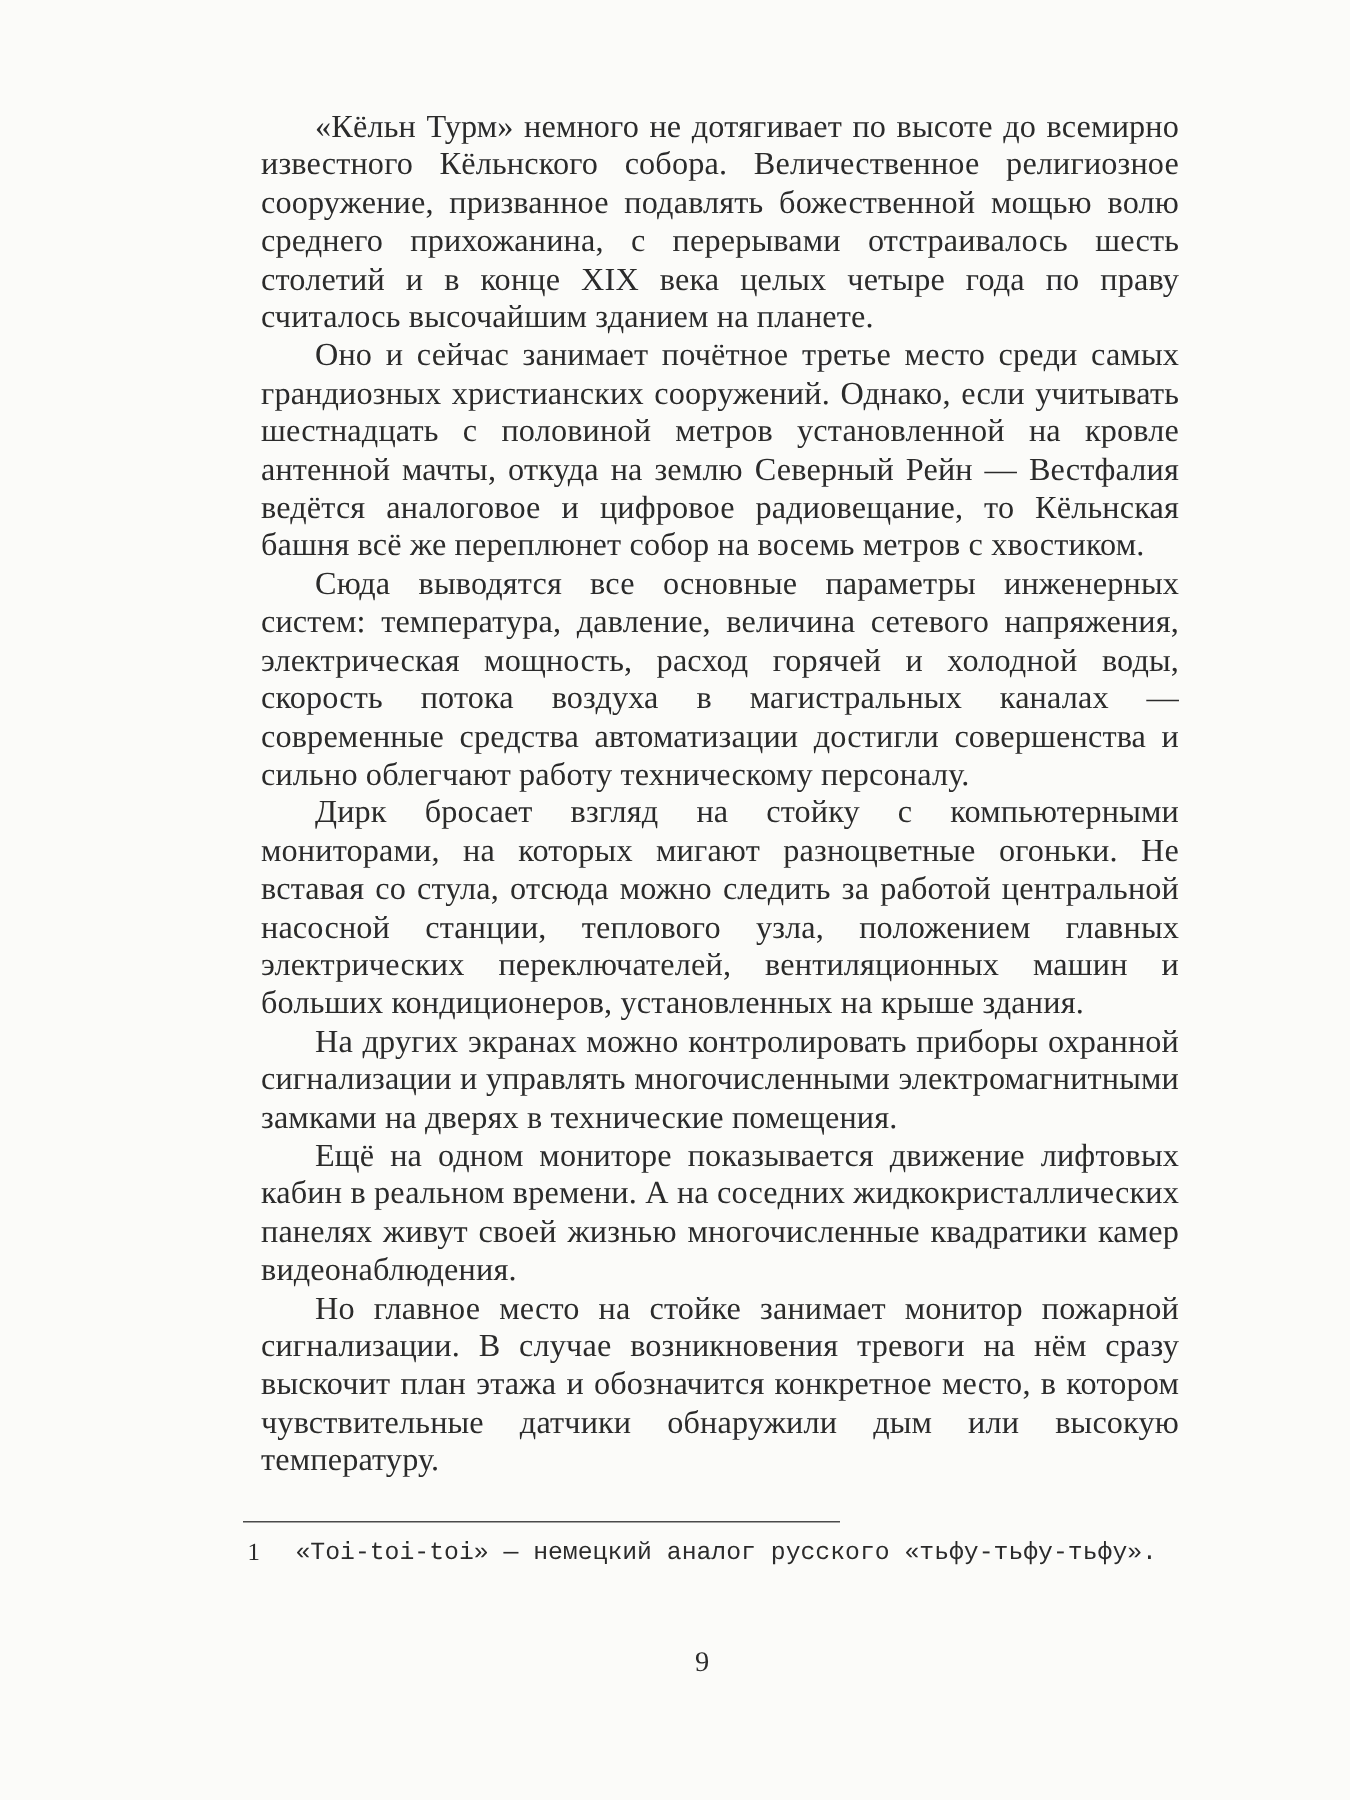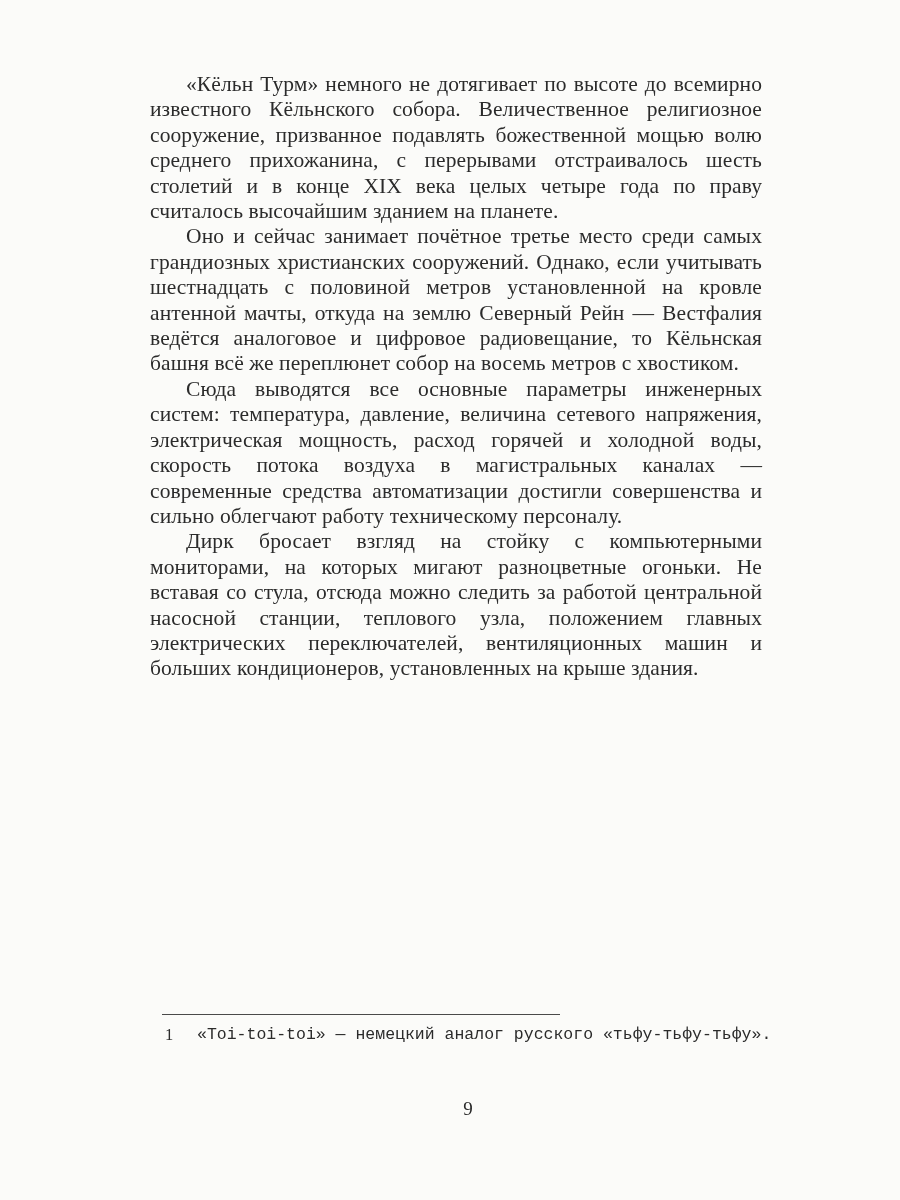--- a/index.html
+++ b/index.html
@@ -10,21 +10,21 @@
     width: 900px;
     height: 1200px;
     position: relative;
     background: #fbfbf9;
     font-family: "Liberation Serif", "DejaVu Serif", serif;
     color: #2b2b2b;
     overflow: hidden;
   }
   .text-block {
     position: absolute;
-    left: 150px;
+    left: 174px;
     top: 72px;
     width: 612px;
   }
   .text-block p {
     margin: 0;
     font-size: 21.5px;
     line-height: 25.4px;
     text-align: justify;
     text-indent: 36px;
     letter-spacing: 0.1px;
@@ -74,20 +74,23 @@
   }
 </style>
 </head>
 <body>
 
 <div class="text-block">
   <p>«Кёльн Турм» немного не дотягивает по высоте до всемирно известного Кёльнского собора. Величественное религиозное сооружение, призванное подавлять божественной мощью волю среднего прихожанина, с перерывами отстраивалось шесть столетий и в конце XIX века целых четыре года по праву считалось высочайшим зданием на планете.</p>
   <p>Оно и сейчас занимает почётное третье место среди самых грандиозных христианских сооружений. Однако, если учитывать шестнадцать с половиной метров установленной на кровле антенной мачты, откуда на землю Северный Рейн — Вестфалия ведётся аналоговое и цифровое радиовещание, то Кёльнская башня всё же переплюнет собор на восемь метров с хвостиком.</p>
   <p>Сюда выводятся все основные параметры инженерных систем: температура, давление, величина сетевого напряжения, электрическая мощность, расход горячей и холодной воды, скорость потока воздуха в магистральных каналах — современные средства автоматизации достигли совершенства и сильно облегчают работу техническому персоналу.</p>
   <p>Дирк бросает взгляд на стойку с компьютерными мониторами, на которых мигают разноцветные огоньки. Не вставая со стула, отсюда можно следить за работой центральной насосной станции, теплового узла, положением главных электрических переключателей, вентиляционных машин и больших кондиционеров, установленных на крыше здания.</p>
+  <p>На других экранах можно контролировать приборы охранной сигнализации и управлять многочисленными электромагнитными замками на дверях в технические помещения.</p>
+  <p>Ещё на одном мониторе показывается движение лифтовых кабин в реальном времени. А на соседних жидкокристаллических панелях живут своей жизнью многочисленные квадратики камер видеонаблюдения.</p>
+  <p>Но главное место на стойке занимает монитор пожарной сигнализации. В случае возникновения тревоги на нём сразу выскочит план этажа и обозначится конкретное место, в котором чувствительные датчики обнаружили дым или высокую температуру.</p>
 </div>
 
 <div class="footnote-area">
   <hr class="footnote-rule">
   <div class="footnote-line">
     <span class="fn-marker">1</span>
     <span class="fn-text">«Toi-toi-toi» — немецкий аналог русского «тьфу-тьфу-тьфу».</span>
   </div>
 </div>
 

